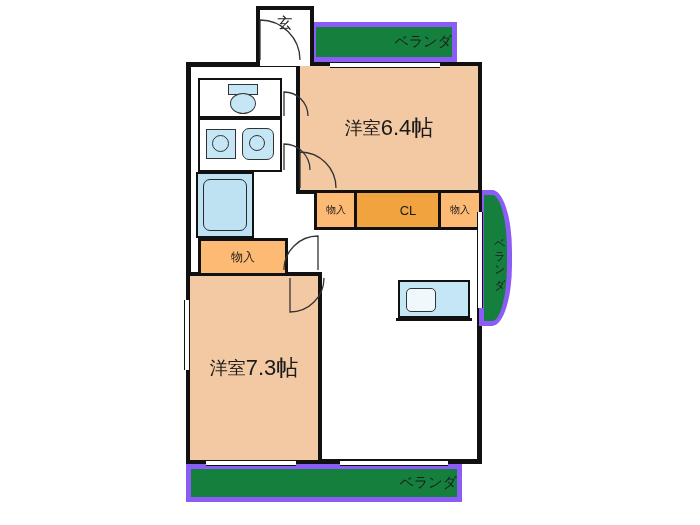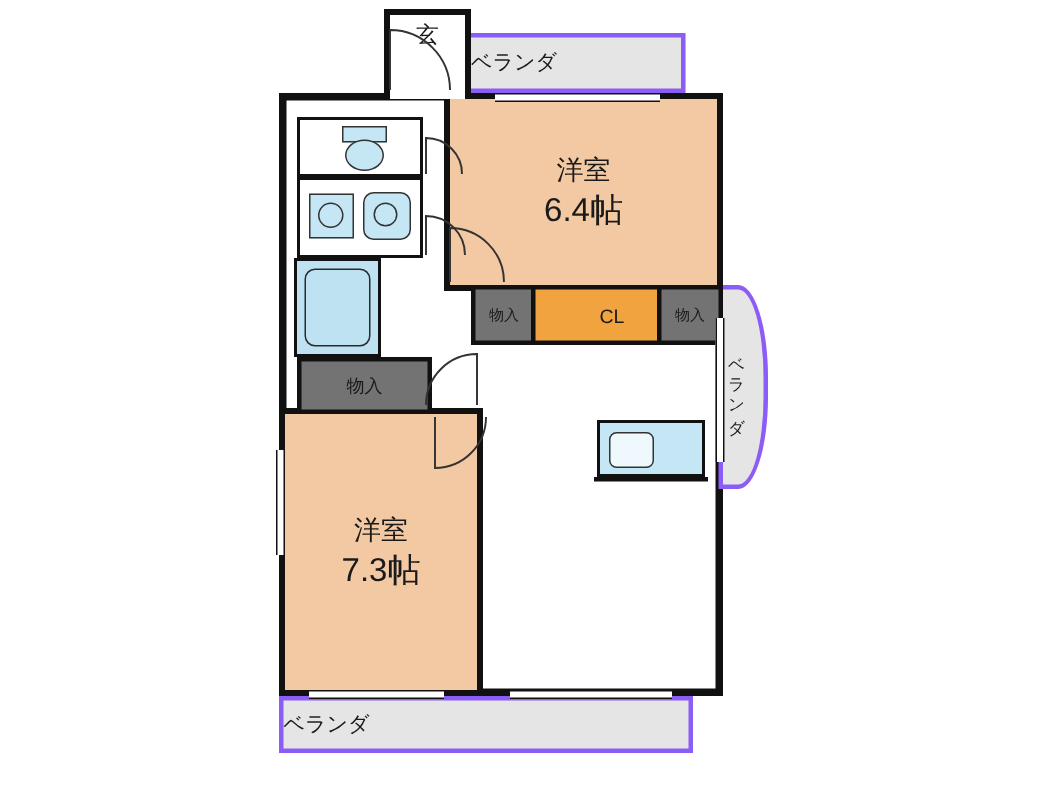--- a/index.html
+++ b/index.html
@@ -5,37 +5,37 @@
   html,body{margin:0;padding:0;background:#ffffff;}
   #stage{position:relative;width:700px;height:525px;background:#ffffff;overflow:hidden;
          font-family:"Liberation Sans","DejaVu Sans",sans-serif;color:#1a1a1a;}
   .abs{position:absolute;box-sizing:border-box;}
   
   .unit{left:186px;top:62px;width:296px;height:402px;border:5px solid #111;background:#fff;z-index:0;}
   
   .genkan{left:256px;top:6px;width:58px;height:60px;border:4px solid #111;border-bottom:none;background:#fff;z-index:3;
           display:flex;justify-content:center;align-items:flex-start;font-size:15px;padding-top:4px;}
   
-  .balcony{background:#e5e5e5;border:3px solid #8b5cf6;display:flex;align-items:center;justify-content:flex-start;font-size:14px;z-index:1;}
+  .balcony{background:#15803d;border:5px solid #8b5cf6;display:flex;align-items:center;justify-content:flex-end;font-size:14px;z-index:1;}
   .balcony-top{left:311px;top:22px;width:146px;height:40px;}
   .balcony-bottom{left:186px;top:464px;width:276px;height:38px;}
   .balcony-right{left:479px;top:190px;width:33px;height:136px;border-radius:0 60% 60% 0 / 0 45% 45% 0;
                  font-size:11px;z-index:1;}
   .balcony-right span{writing-mode:vertical-rl;text-orientation:upright;letter-spacing:1px;}
   
   .room{background:#f3c9a3;border:4px solid #111;z-index:1;}
   .room-64{left:296px;top:62px;width:186px;height:132px;}
   .room-73{left:186px;top:272px;width:136px;height:192px;}
   .room-ldk{left:318px;top:226px;width:164px;height:238px;}
-  .room-label{display:flex;flex-direction:column;align-items:center;justify-content:center;height:100%;
+  .room-label{display:flex;flex-direction:row;align-items:center;justify-content:center;height:100%;
               font-size:18px;line-height:1.35;}
   .room-ldk .room-label{font-size:19px;}
   .room-label .size{font-size:22px;}
   
-  .stor{background:#737373;border:3px solid #111;display:flex;align-items:center;justify-content:center;z-index:2;}
+  .stor{background:#fdba74;border:3px solid #111;display:flex;align-items:center;justify-content:center;z-index:2;}
   .stor-a{left:314px;top:190px;width:44px;height:40px;font-size:10px;}
   .stor-cl{left:354px;top:190px;width:88px;height:40px;font-size:13px;background:#f0a33e;padding-left:20px;}
   .stor-b{left:438px;top:190px;width:44px;height:40px;font-size:10px;}
   .stor-hall{left:198px;top:238px;width:90px;height:38px;font-size:12px;}
   
   .wc{left:198px;top:78px;width:84px;height:40px;border:2px solid #111;background:#fff;z-index:2;}
   .wash{left:198px;top:118px;width:84px;height:54px;border:2px solid #111;background:#fff;z-index:2;}
   .bath{left:196px;top:172px;width:58px;height:66px;border:2.5px solid #111;background:#bfe2f2;z-index:2;}
   .bath-inner{position:absolute;left:5px;top:5px;right:5px;bottom:5px;border:1.5px solid #2a2a2a;border-radius:7px;}
   .toilet-tank{position:absolute;left:28px;top:4px;width:28px;height:9px;background:#c5e6f4;border:1px solid #333;}

